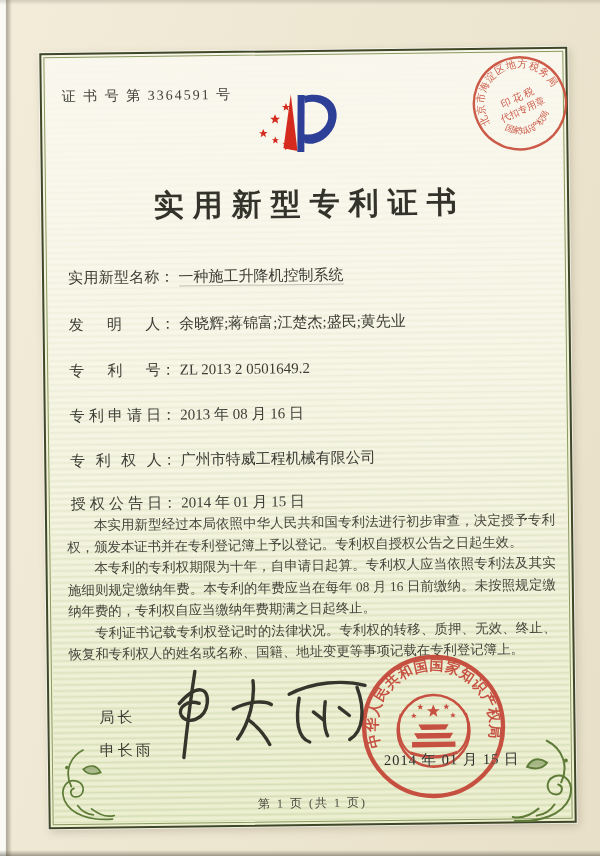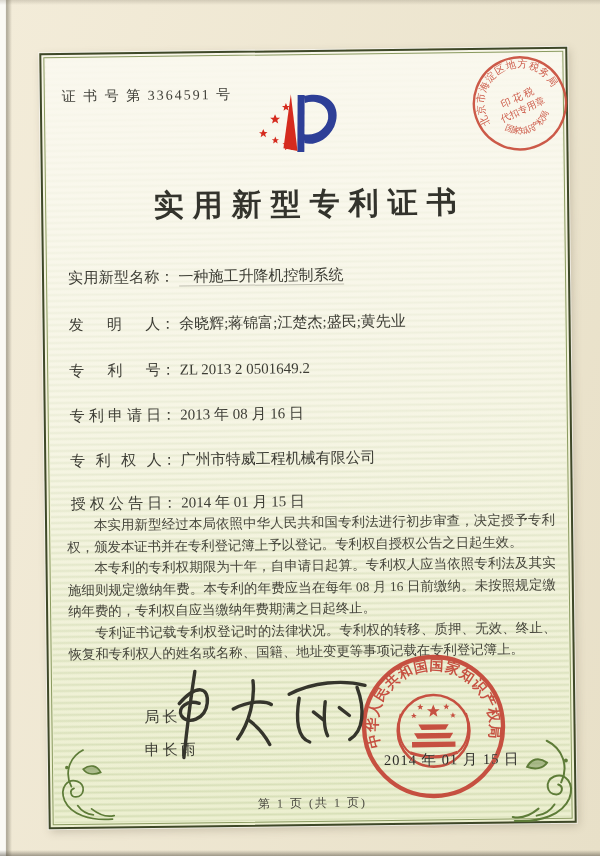--- a/index.html
+++ b/index.html
@@ -37,21 +37,21 @@
   .field{position:absolute;left:24px;right:16px;font-size:15px;color:#3d3d35;white-space:nowrap;}
   .flabel{display:inline-block;width:6.1em;text-align:justify;text-align-last:justify;
     -moz-text-align-last:justify;text-justify:inter-character;vertical-align:bottom;}
   .fvalue{margin-left:4px;}
   .fvalue.u{border-bottom:1px solid rgba(95,95,80,.35);padding-bottom:1px;}
 
   .paras{position:absolute;left:20px;right:16px;top:460px;color:#46463c;}
   .paras p{margin:0;text-indent:2em;font-size:13.4px;line-height:21.5px;text-align:justify;}
 
   .signer{position:absolute;left:50px;top:654px;color:#3c3c33;font-size:15px;letter-spacing:3px;}
-  .signer div{margin-bottom:14px;margin-left:45px;}
+  .signer div{margin-bottom:14px;}
   .signature{position:absolute;left:108px;top:612px;width:232px;height:106px;z-index:3;}
 
   .seal{position:absolute;left:308px;top:600px;width:152px;height:152px;opacity:.88;z-index:2;}
   .seal-date{position:absolute;left:334px;top:700px;font-size:14.5px;color:#2c2c26;
     letter-spacing:1px;z-index:4;text-shadow:0 0 1px rgba(245,242,230,.6);}
 
   .stamp{position:absolute;left:428px;top:4px;width:100px;height:100px;opacity:.9;transform:rotate(-24deg);}
 
   .footer{position:absolute;left:0;right:0;bottom:12px;text-align:center;
     font-size:12px;letter-spacing:2px;color:#4a4a40;}

